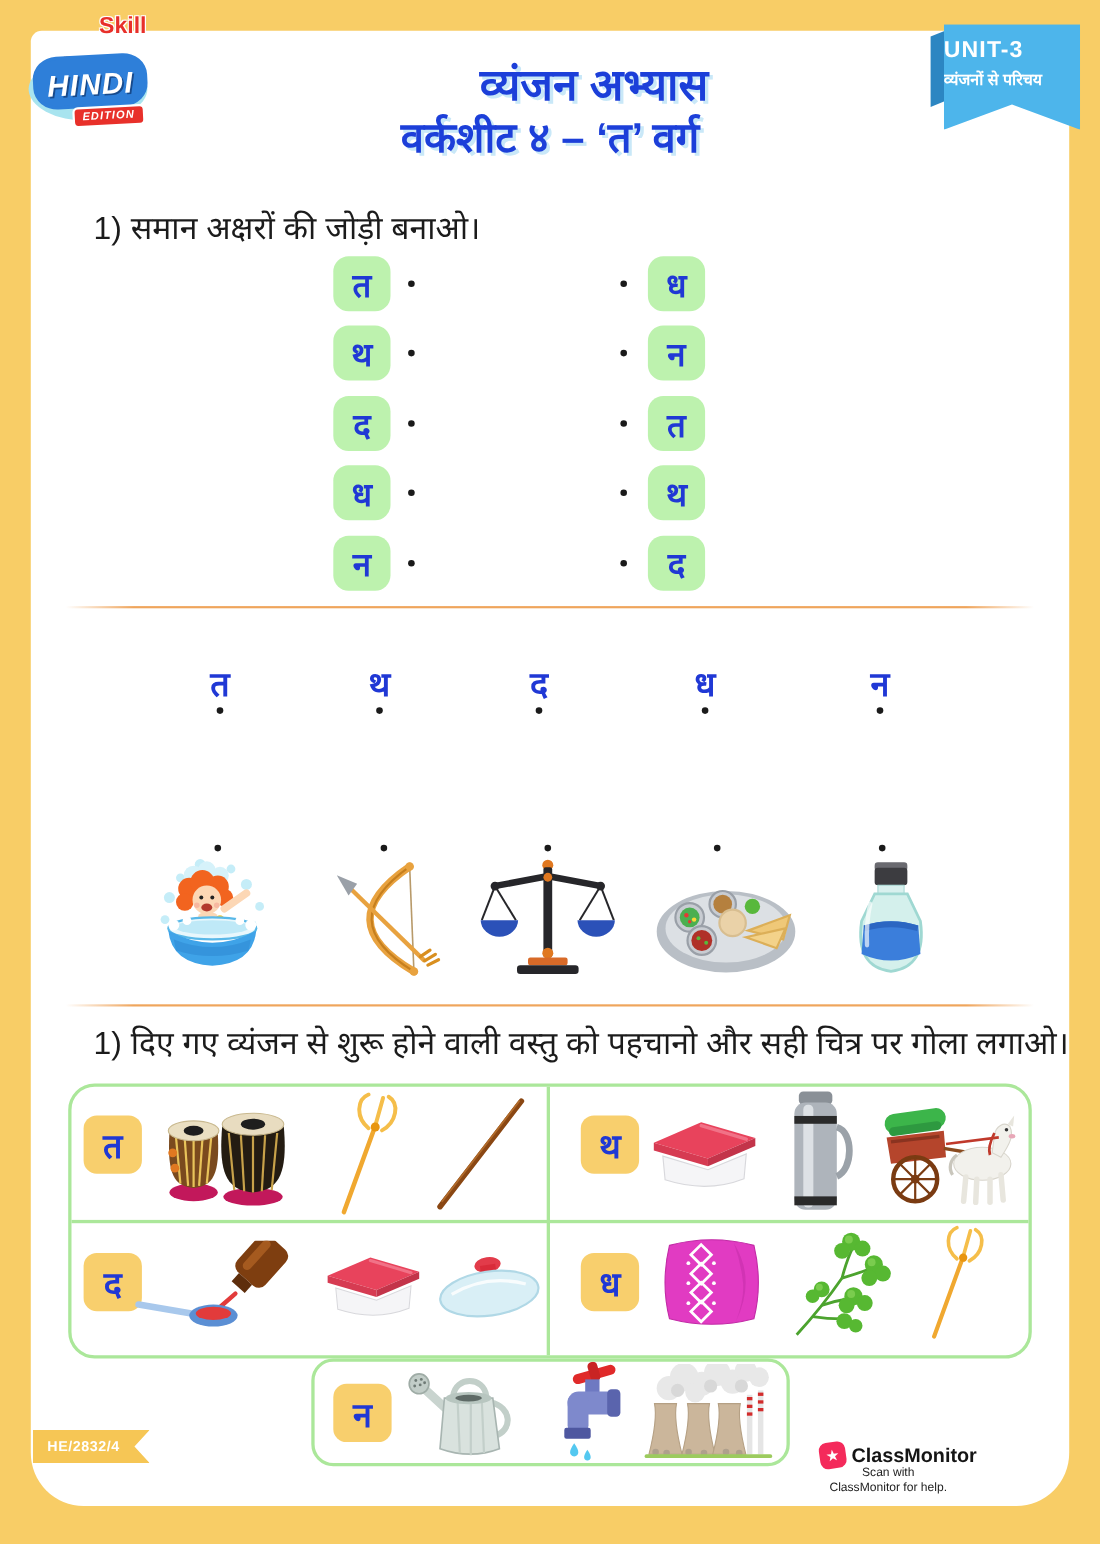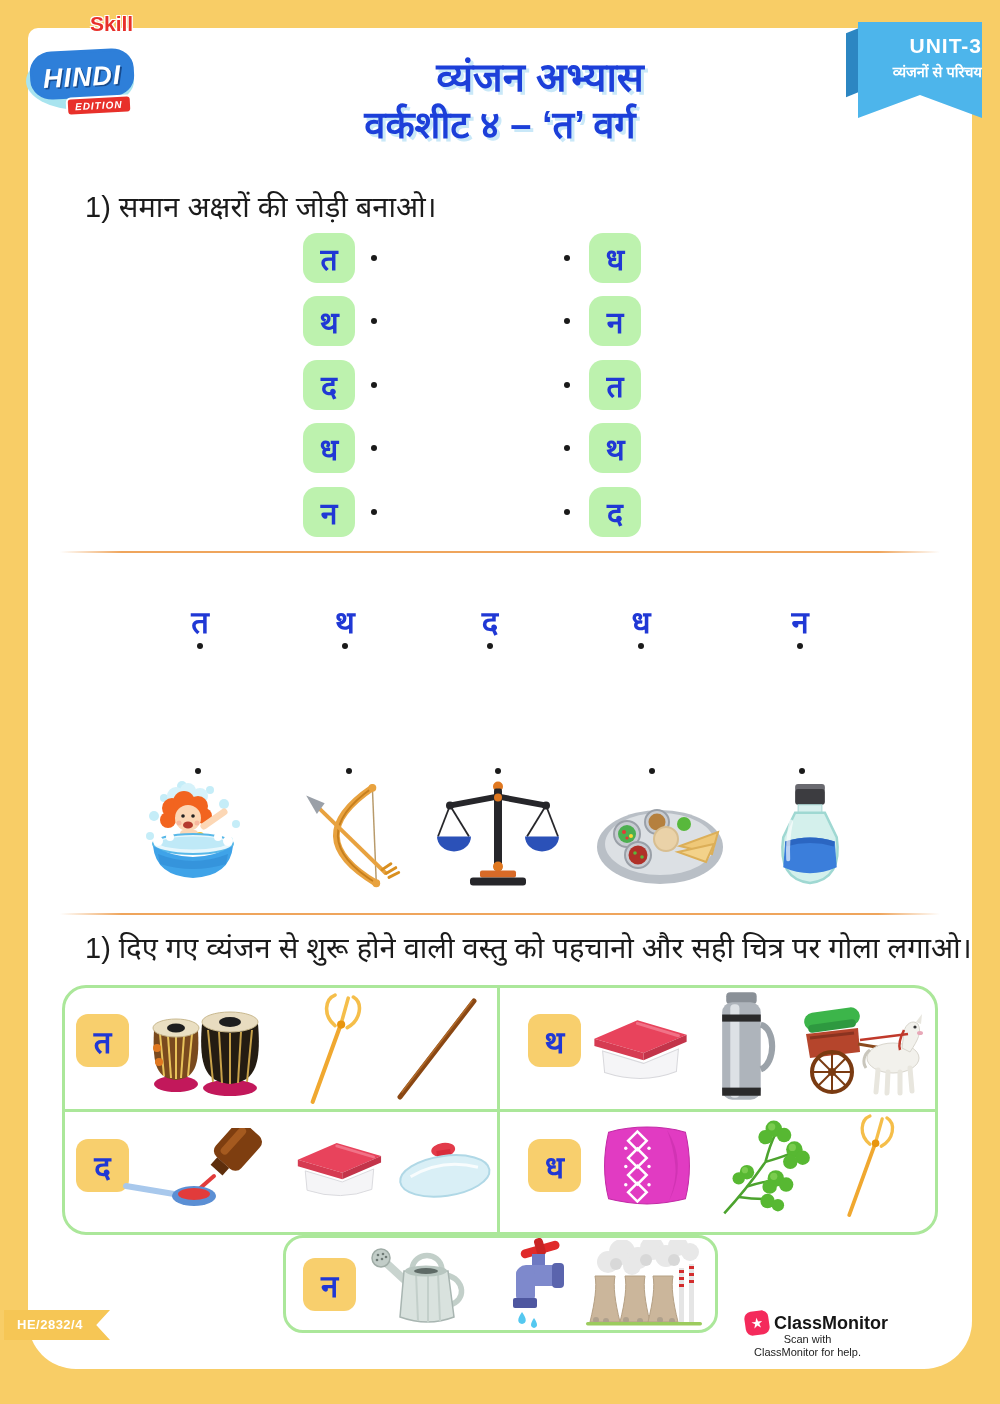--- a/index.html
+++ b/index.html
@@ -26,21 +26,21 @@
                 font-style:italic; font-size:27px; text-align:center; line-height:48px;
                 transform:rotate(-3deg); letter-spacing:1px;
                 text-shadow:1.5px 1.5px 0 #174A8C; border:3px solid #2E7FD9; }
   .logo-edition { background:#E8302A; border:2px solid #fff; border-radius:5px; color:#fff;
                   font-weight:700; font-style:italic; font-size:10px; padding:2px 7px;
                   transform:rotate(-3deg); letter-spacing:1px; }
 
   
   .ribbon-fold { background:#2C86C2; transform:skewY(-22deg); }
   .ribbon { background:#4DB5EB; clip-path:polygon(0 0,100% 0,100% 100%,50% 76%,0 100%);
-            color:#fff; text-align:right; }
+            color:#fff; text-align:left; }
   .ribbon .u1 { margin-top:12px; font-size:21px; font-weight:700; letter-spacing:1px; }
   .ribbon .u2 { margin-top:3px; font-size:14.5px; font-weight:700; }
 
   .inst { font-size:29px; color:#1b1b1b; }
 
   .tile-green { width:52px; height:50px; background:#BDF2AE; border-radius:14px; display:flex;
                 align-items:center; justify-content:center; font-size:30px; font-weight:700; color:#2038D5; }
   .tile-yellow { width:53px; height:53px; background:#F8CF6D; border-radius:12px; display:flex;
                  align-items:center; justify-content:center; font-size:31px; font-weight:700; color:#2038D5; }
   .dot { width:6px; height:6px; background:#1a1a1a; border-radius:50%; }
@@ -539,19 +539,19 @@
           <circle cx="24" cy="81" r="3"></circle>
           <circle cx="44" cy="80" r="3"></circle>
         <circle cx="58" cy="81" r="3"></circle>
           <circle cx="78" cy="80" r="3"></circle>
           <circle cx="90" cy="81" r="3"></circle>
       </g>
       <rect x="4" y="82" width="116" height="3.5" rx="1.7" fill="#9CCB5E"></rect>
     </svg>
   </div>
 
-  <div class="abs sheet-ribbon" style="left:4px;top:1300px;width:106px;height:30px;margin-top:10px;">HE/2832/4</div>
+  <div class="abs sheet-ribbon" style="left:30px;top:1300px;width:106px;height:30px;">HE/2832/4</div>
 
   <div class="abs cm-icon" style="left:745px;top:1311px;">★</div>
   <div class="abs cm-word" style="left:774px;top:1313px;">ClassMonitor</div>
   <div class="abs cm-tag" style="top:1333px;">Scan with</div>
   <div class="abs cm-tag" style="top:1346px;">ClassMonitor for help.</div>
 </div>
 
 </body></html>

